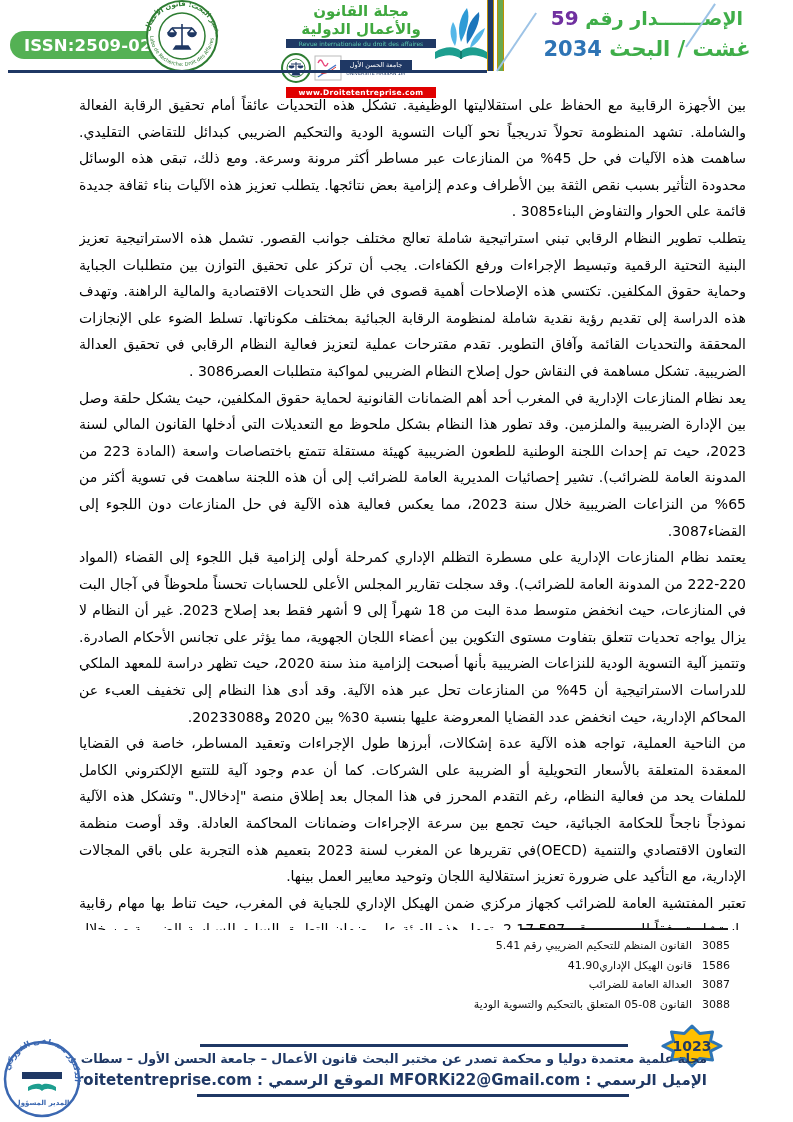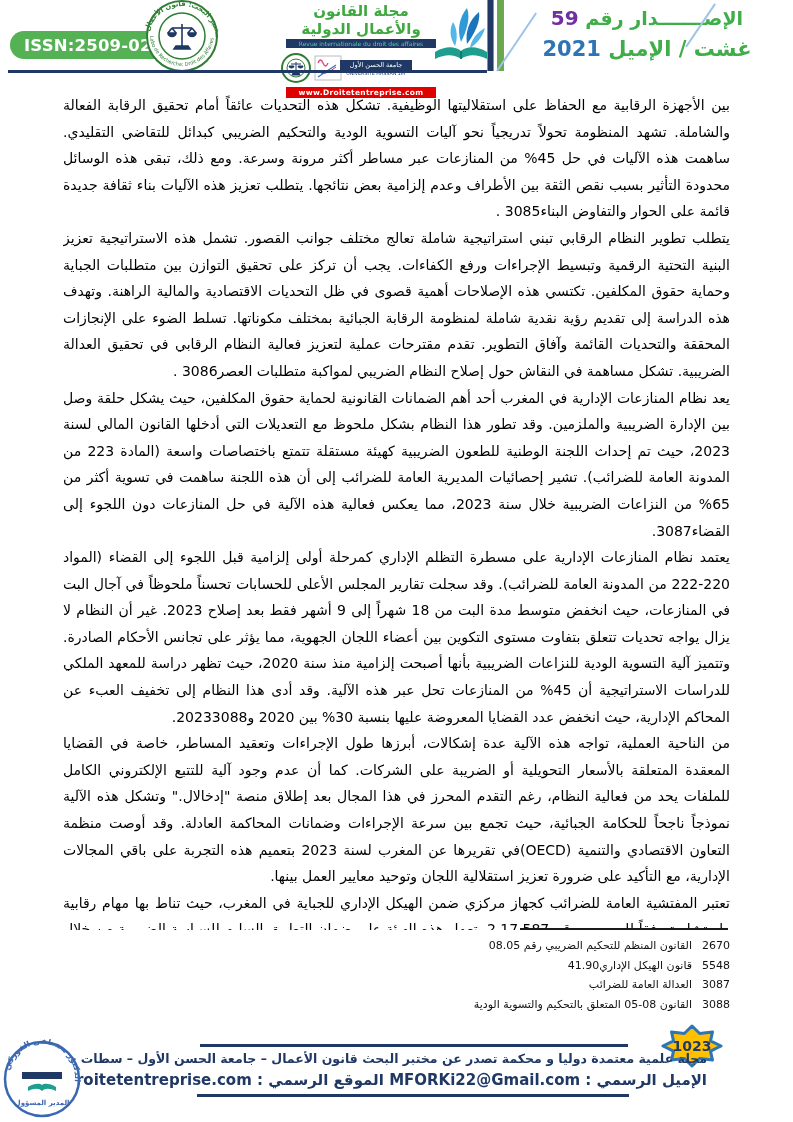--- a/index.html
+++ b/index.html
@@ -31,21 +31,21 @@
   .issue-block{position:absolute;left:508px;top:6px;width:278px;text-align:center;direction:rtl;}
   .issue-l1{font-size:19px;font-weight:bold;color:#3fae49;}
   .issue-num{color:#7030A0;font-size:20px;font-weight:bold;}
   .issue-l2{font-size:21px;font-weight:bold;color:#3fae49;margin-top:7px;}
   .issue-year{color:#2E74B5;font-weight:bold;}
   .diag{position:absolute;height:2px;background:#9dc3e6;transform-origin:left center;}
   .diag1{left:497px;top:70px;width:70px;transform:rotate(-56deg);}
   .diag2{left:686px;top:46px;width:52px;transform:rotate(-56deg);}
 
   
-  .article{position:absolute;left:63px;top:92px;width:667px;height:838px;direction:rtl;
+  .article{position:absolute;left:79px;top:92px;width:667px;height:838px;direction:rtl;
            text-align:justify;font-size:14px;line-height:26.6px;color:#000;overflow:hidden;}
   .article p{margin:0;}
   .article h3{margin:0;font-size:14.5px;font-weight:bold;}
 
   
   .fn-sep{position:absolute;left:520px;top:928px;width:208px;height:2px;background:#1a1a1a;}
   .footnotes{position:absolute;left:210px;top:936px;width:520px;direction:rtl;font-size:11px;
              line-height:19.5px;color:#111;text-align:right;}
   .fn-num{margin-left:10px;}
 
@@ -137,44 +137,44 @@
     </div>
 
     <div class="hline"></div>
 
     <div class="issue-block">
       <div class="issue-l1">
         <span>الإصـــــــدار رقم</span>
         <span class="issue-num">59</span>
       </div>
       <div class="issue-l2">
-        <span>غشت / الإميل</span>
-        <span class="issue-year">2021</span>
+        <span>غشت / البحث</span>
+        <span class="issue-year">2034</span>
       </div>
     </div>
     <div class="diag diag1"></div>
     <div class="diag diag2"></div>
   </header>
 
   <main class="article">
     <p>بين الأجهزة الرقابية مع الحفاظ على استقلاليتها الوظيفية. تشكل هذه التحديات عائقاً أمام تحقيق الرقابة الفعالة والشاملة. تشهد المنظومة تحولاً تدريجياً نحو آليات التسوية الودية والتحكيم الضريبي كبدائل للتقاضي التقليدي. ساهمت هذه الآليات في حل 45% من المنازعات عبر مساطر أكثر مرونة وسرعة. ومع ذلك، تبقى هذه الوسائل محدودة التأثير بسبب نقص الثقة بين الأطراف وعدم إلزامية بعض نتائجها. يتطلب تعزيز هذه الآليات بناء ثقافة جديدة قائمة على الحوار والتفاوض البناء3085 .</p>
     <p>يتطلب تطوير النظام الرقابي تبني استراتيجية شاملة تعالج مختلف جوانب القصور. تشمل هذه الاستراتيجية تعزيز البنية التحتية الرقمية وتبسيط الإجراءات ورفع الكفاءات. يجب أن تركز على تحقيق التوازن بين متطلبات الجباية وحماية حقوق المكلفين. تكتسي هذه الإصلاحات أهمية قصوى في ظل التحديات الاقتصادية والمالية الراهنة. وتهدف هذه الدراسة إلى تقديم رؤية نقدية شاملة لمنظومة الرقابة الجبائية بمختلف مكوناتها. تسلط الضوء على الإنجازات المحققة والتحديات القائمة وآفاق التطوير. تقدم مقترحات عملية لتعزيز فعالية النظام الرقابي في تحقيق العدالة الضريبية. تشكل مساهمة في النقاش حول إصلاح النظام الضريبي لمواكبة متطلبات العصر3086 .</p>
     <p>يعد نظام المنازعات الإدارية في المغرب أحد أهم الضمانات القانونية لحماية حقوق المكلفين، حيث يشكل حلقة وصل بين الإدارة الضريبية والملزمين. وقد تطور هذا النظام بشكل ملحوظ مع التعديلات التي أدخلها القانون المالي لسنة 2023، حيث تم إحداث اللجنة الوطنية للطعون الضريبية كهيئة مستقلة تتمتع باختصاصات واسعة (المادة 223 من المدونة العامة للضرائب). تشير إحصائيات المديرية العامة للضرائب إلى أن هذه اللجنة ساهمت في تسوية أكثر من 65% من النزاعات الضريبية خلال سنة 2023، مما يعكس فعالية هذه الآلية في حل المنازعات دون اللجوء إلى القضاء3087.</p>
     <p>يعتمد نظام المنازعات الإدارية على مسطرة التظلم الإداري كمرحلة أولى إلزامية قبل اللجوء إلى القضاء (المواد 220-222 من المدونة العامة للضرائب). وقد سجلت تقارير المجلس الأعلى للحسابات تحسناً ملحوظاً في آجال البت في المنازعات، حيث انخفض متوسط مدة البت من 18 شهراً إلى 9 أشهر فقط بعد إصلاح 2023. غير أن النظام لا يزال يواجه تحديات تتعلق بتفاوت مستوى التكوين بين أعضاء اللجان الجهوية، مما يؤثر على تجانس الأحكام الصادرة. وتتميز آلية التسوية الودية للنزاعات الضريبية بأنها أصبحت إلزامية منذ سنة 2020، حيث تظهر دراسة للمعهد الملكي للدراسات الاستراتيجية أن 45% من المنازعات تحل عبر هذه الآلية. وقد أدى هذا النظام إلى تخفيف العبء عن المحاكم الإدارية، حيث انخفض عدد القضايا المعروضة عليها بنسبة 30% بين 2020 و20233088.</p>
     <p>من الناحية العملية، تواجه هذه الآلية عدة إشكالات، أبرزها طول الإجراءات وتعقيد المساطر، خاصة في القضايا المعقدة المتعلقة بالأسعار التحويلية أو الضريبة على الشركات. كما أن عدم وجود آلية للتتبع الإلكتروني الكامل للملفات يحد من فعالية النظام، رغم التقدم المحرز في هذا المجال بعد إطلاق منصة "إدخالال." وتشكل هذه الآلية نموذجاً ناجحاً للحكامة الجبائية، حيث تجمع بين سرعة الإجراءات وضمانات المحاكمة العادلة. وقد أوصت منظمة التعاون الاقتصادي والتنمية (OECD)في تقريرها عن المغرب لسنة 2023 بتعميم هذه التجربة على باقي المجالات الإدارية، مع التأكيد على ضرورة تعزيز استقلالية اللجان وتوحيد معايير العمل بينها.</p>
     <p>تعتبر المفتشية العامة للضرائب كجهاز مركزي ضمن الهيكل الإداري للجباية في المغرب، حيث تناط بها مهام رقابية واستشارية وفقاً للمرسوم رقم 2.17.587. تعمل هذه الهيئة على ضمان التطبيق السليم للسياسة الضريبية من خلال آليات متعددة</p>
   </main>
 
   <div class="fn-sep"></div>
   <section class="footnotes">
     <div class="fn-row">
-      <span class="fn-num">2670</span><span>القانون المنظم للتحكيم الضريبي رقم 08.05</span>
-    </div>
-    <div class="fn-row">
-      <span class="fn-num">5548</span><span>قانون الهيكل الإداري41.90</span>
+      <span class="fn-num">3085</span><span>القانون المنظم للتحكيم الضريبي رقم 5.41</span>
+    </div>
+    <div class="fn-row">
+      <span class="fn-num">1586</span><span>قانون الهيكل الإداري41.90</span>
     </div>
     <div class="fn-row">
       <span class="fn-num">3087</span><span>العدالة العامة للضرائب</span>
     </div>
     <div class="fn-row">
       <span class="fn-num">3088</span><span>القانون 08-05 المتعلق بالتحكيم والتسوية الودية</span>
     </div>
   </section>
 
   <footer>

